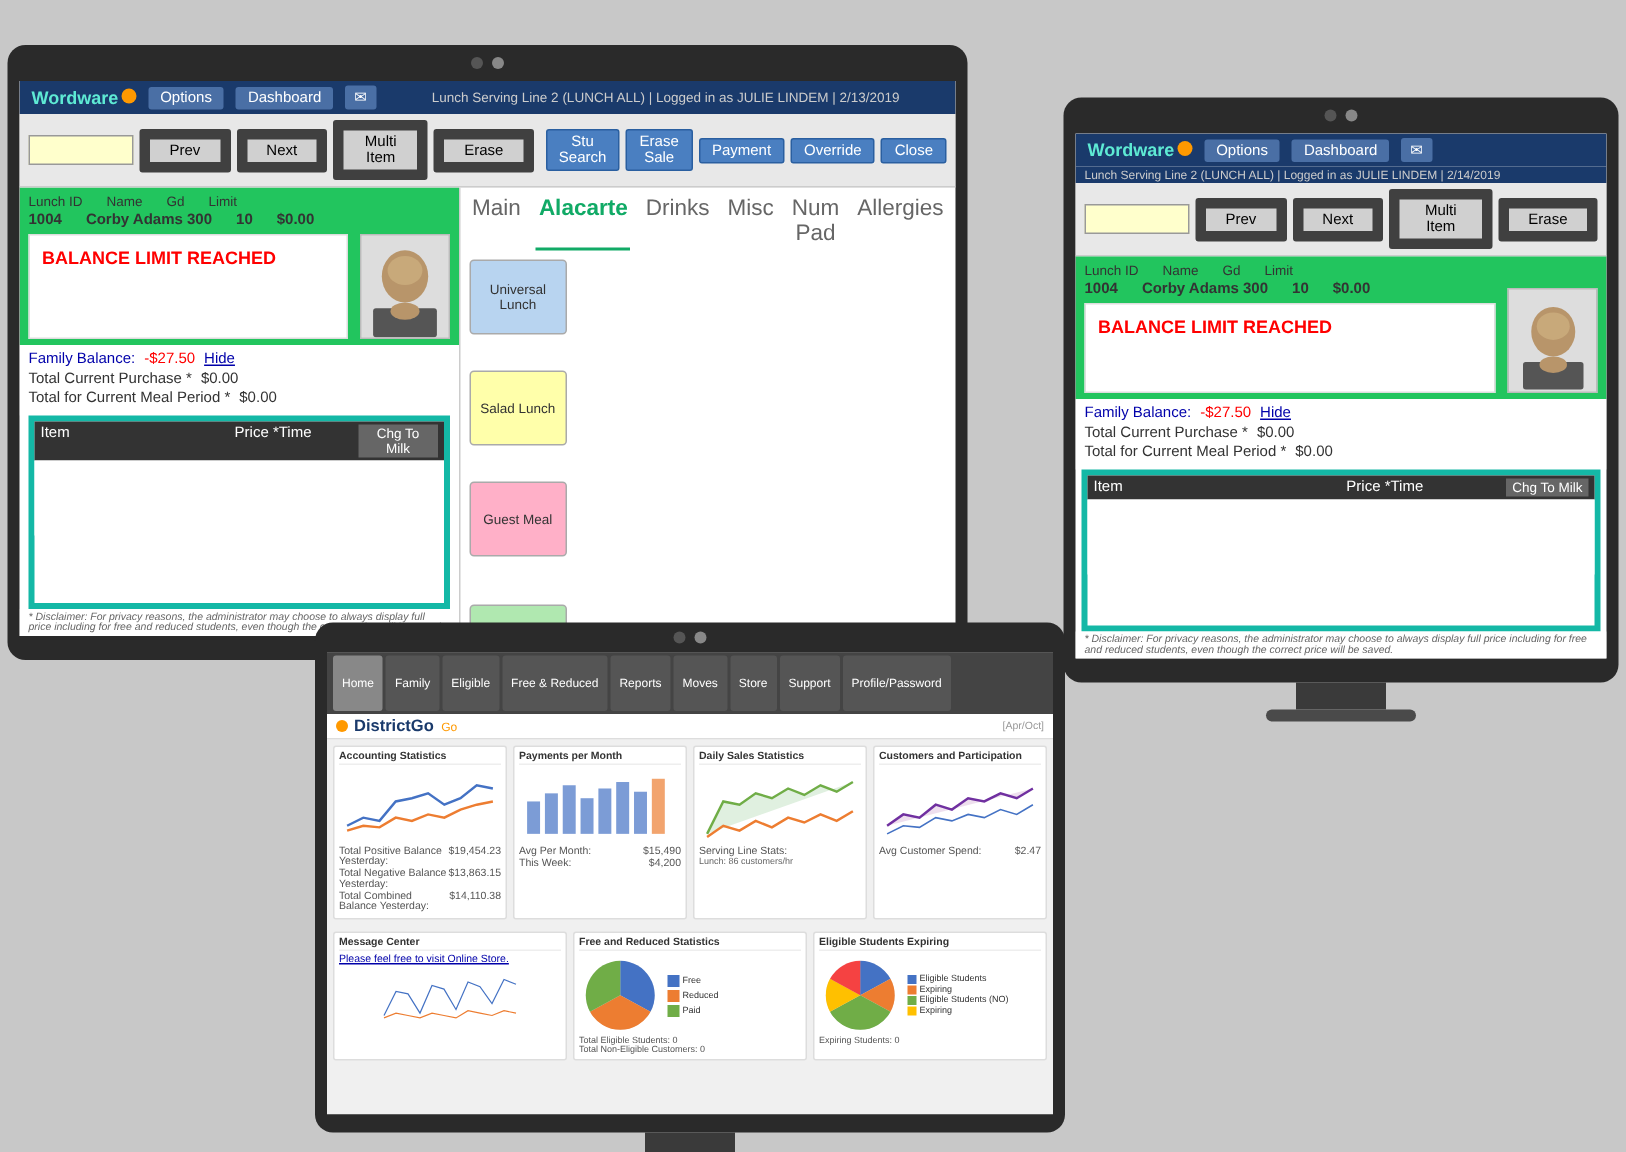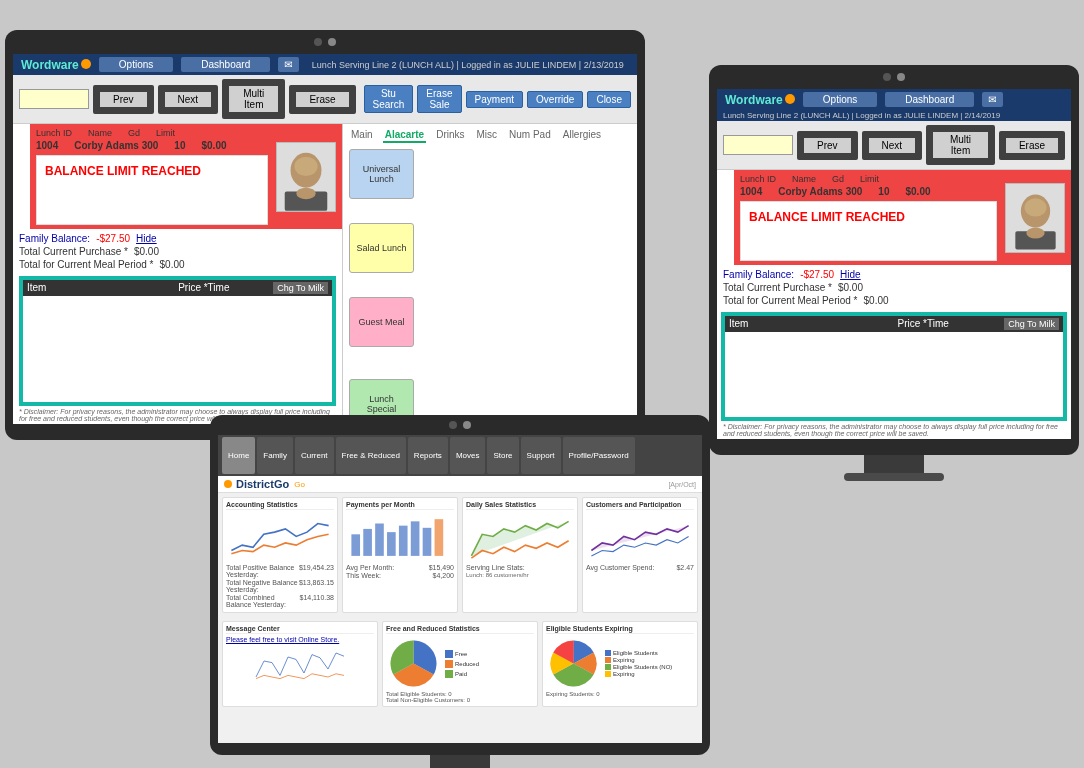--- a/index.html
+++ b/index.html
@@ -124,21 +124,21 @@
       width: 10px;
       height: 10px;
       background: #f90;
       border-radius: 50%;
       margin-left: 2px;
     }
     .pos-header-btn {
       background: #4a6fa5;
       color: white;
       border: none;
-      padding: 2px 20px;
+      padding: 2px 8px;
       font-size: 10px;
       cursor: pointer;
       border-radius: 2px;
     }
     .pos-header-title {
       flex: 1;
       text-align: center;
       font-size: 9px;
       color: #ccc;
     }
@@ -183,25 +183,24 @@
       border: 1px solid #2a5fa0;
       padding: 2px 8px;
       font-size: 10px;
       cursor: pointer;
       border-radius: 2px;
     }
 
     
     .pos-student-row {
       display: flex;
-      align-items: center;
+      align-items: flex-end;
       padding: 4px 6px;
       gap: 8px;
-      background: #ef4444;
-      margin-left: 17px;
+      background: #22c55e;
     }
     .pos-student-info {
       flex: 1;
     }
     .pos-student-labels {
       display: flex;
       gap: 16px;
       font-size: 9px;
       color: #333;
       margin-bottom: 2px;
@@ -293,25 +292,26 @@
       display: flex;
       flex-direction: column;
       padding: 4px 6px;
     }
     .pos-tabs {
       display: flex;
       gap: 8px;
       margin-bottom: 6px;
     }
     .pos-tab {
-      font-size: 10px;
+      font-size: 15px;
       color: #666;
       cursor: pointer;
       padding: 1px 2px;
       border-bottom: 2px solid transparent;
+      text-align: center;
     }
     .pos-tab.active {
       color: #1a6;
       border-bottom: 2px solid #1a6;
       font-weight: bold;
     }
     .pos-menu-grid {
       display: flex;
       flex-wrap: wrap;
       gap: 24px;
@@ -652,21 +652,21 @@
   <div class="monitor-dots" style="top:6px;">
     <div class="monitor-dot"></div>
     <div class="monitor-dot active"></div>
   </div>
   <div class="monitor-screen">
     <div class="dashboard-app">
 
       <div class="dashboard-nav">
         <span class="dashboard-nav-item active">Home</span>
         <span class="dashboard-nav-item">Family</span>
-        <span class="dashboard-nav-item">Current</span>
+        <span class="dashboard-nav-item">Eligible</span>
         <span class="dashboard-nav-item">Free &amp; Reduced</span>
         <span class="dashboard-nav-item">Reports</span>
         <span class="dashboard-nav-item">Moves</span>
         <span class="dashboard-nav-item">Store</span>
         <span class="dashboard-nav-item">Support</span>
         <span class="dashboard-nav-item">Profile/Password</span>
       </div>
 
       <div class="dashboard-logo-bar">
         <div class="dashboard-logo-dot"></div>

